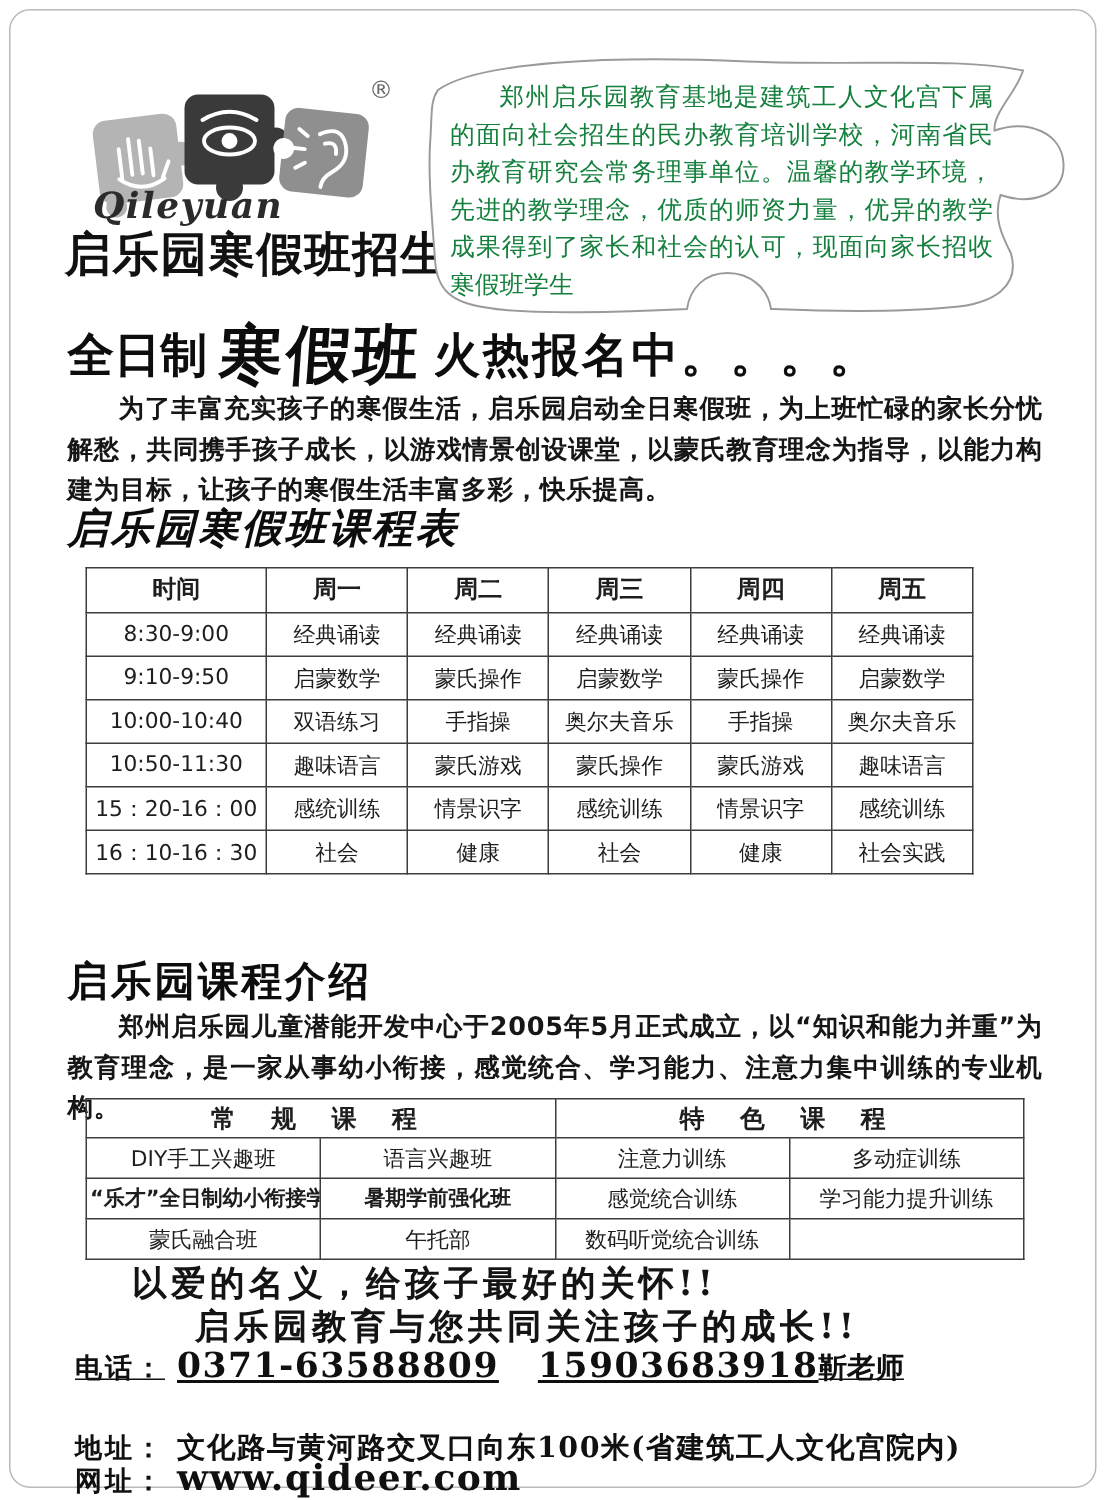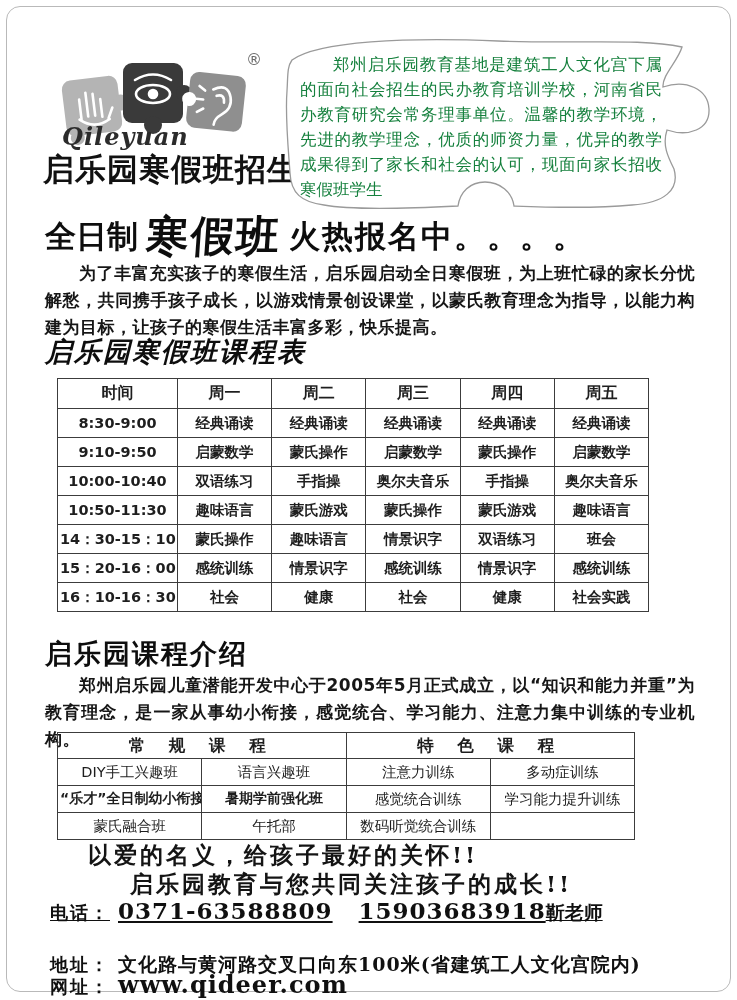--- a/index.html
+++ b/index.html
@@ -54,27 +54,27 @@
   
   .section-title{
     position:absolute;left:45px;font-size:27px;font-weight:900;
     letter-spacing:2px;color:#0d0d0d;white-space:nowrap;
   }
   .st-schedule{top:334px;font-style:italic;}
   .st-courses{top:636px;}
   
   table{border-collapse:collapse;table-layout:fixed;}
   .schedule-table{position:absolute;left:57px;top:378px;width:592px;}
-  .courses-table{position:absolute;left:57px;top:732px;width:578px;}
+  .courses-table{position:absolute;left:57px;top:732px;width:626px;}
   th,td{
     border:1px solid #3c3c3c;text-align:center;vertical-align:middle;
     color:#1e1e1e;padding:0 2px;overflow:hidden;white-space:nowrap;
   }
   .schedule-table th{height:29px;font-size:16px;font-weight:700;}
-  .schedule-table td{height:28px;font-size:14.5px;font-weight:700;}
+  .schedule-table td{height:28px;font-size:14.5px;font-weight:400;}
   .schedule-table .time-col{width:115px;}
   .courses-table th{height:25px;font-size:16.5px;font-weight:700;letter-spacing:9px;}
   .courses-table td{height:26px;font-size:14.5px;font-weight:400;}
   .courses-table td.em{font-weight:900;font-size:14px;}
   
   .slogan{
     position:absolute;font-family:"DejaVu Serif",serif;font-weight:700;
     font-size:23px;color:#141414;letter-spacing:3px;white-space:nowrap;
   }
   .slogan-1{left:88px;top:840px;}
@@ -215,28 +215,20 @@
       </tr>
       <tr>
         <td>10:50-11:30</td>
         <td>趣味语言</td>
         <td>蒙氏游戏</td>
         <td>蒙氏操作</td>
         <td>蒙氏游戏</td>
         <td>趣味语言</td>
       </tr>
       <tr>
-        <td>14：30-15：10</td>
-        <td>蒙氏操作</td>
-        <td>趣味语言</td>
-        <td>情景识字</td>
-        <td>双语练习</td>
-        <td>班会</td>
-      </tr>
-      <tr>
         <td>15：20-16：00</td>
         <td>感统训练</td>
         <td>情景识字</td>
         <td>感统训练</td>
         <td>情景识字</td>
         <td>感统训练</td>
       </tr>
       <tr>
         <td>16：10-16：30</td>
         <td>社会</td>

